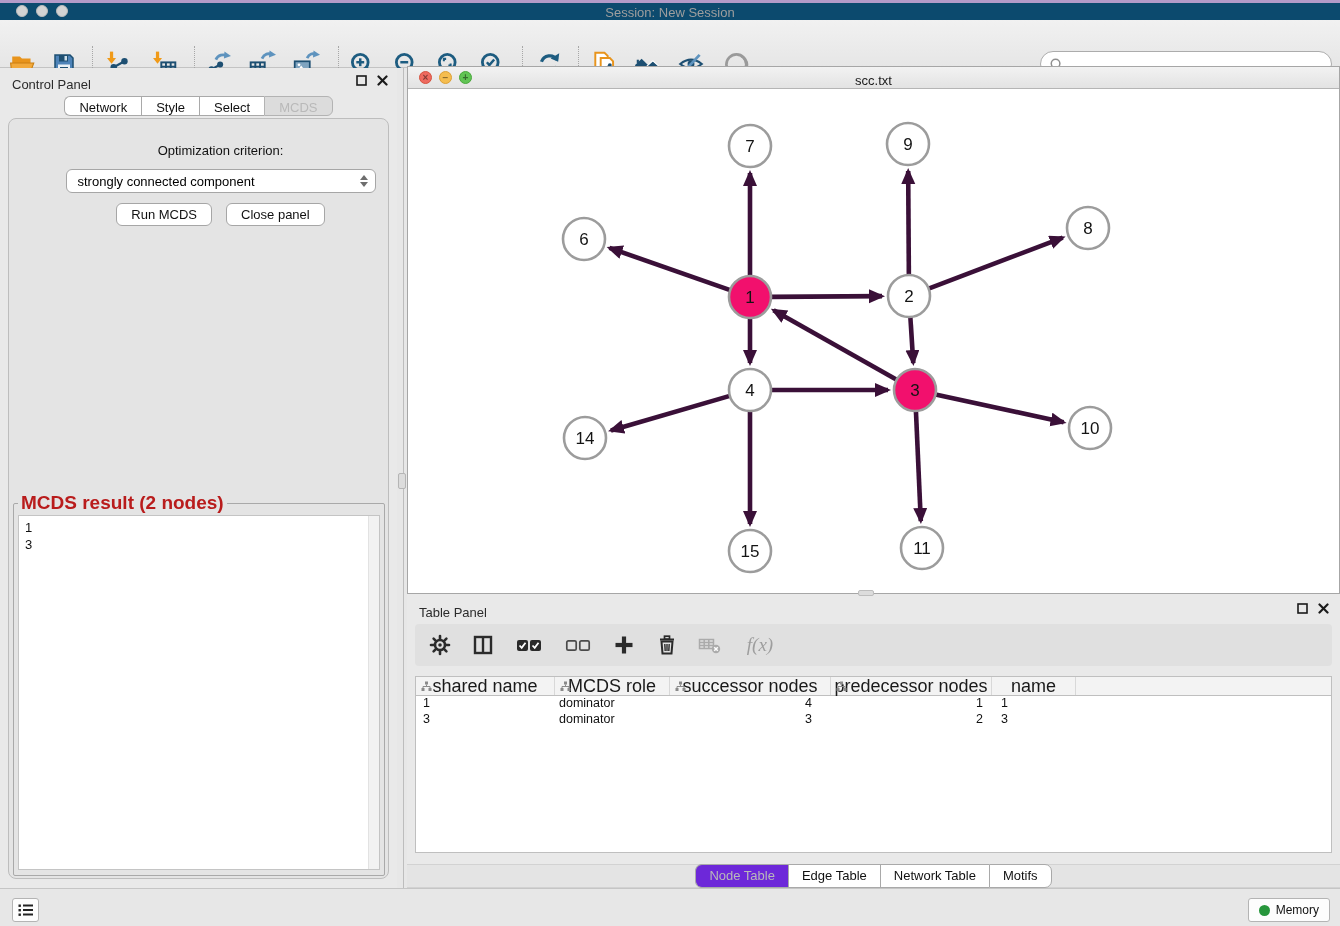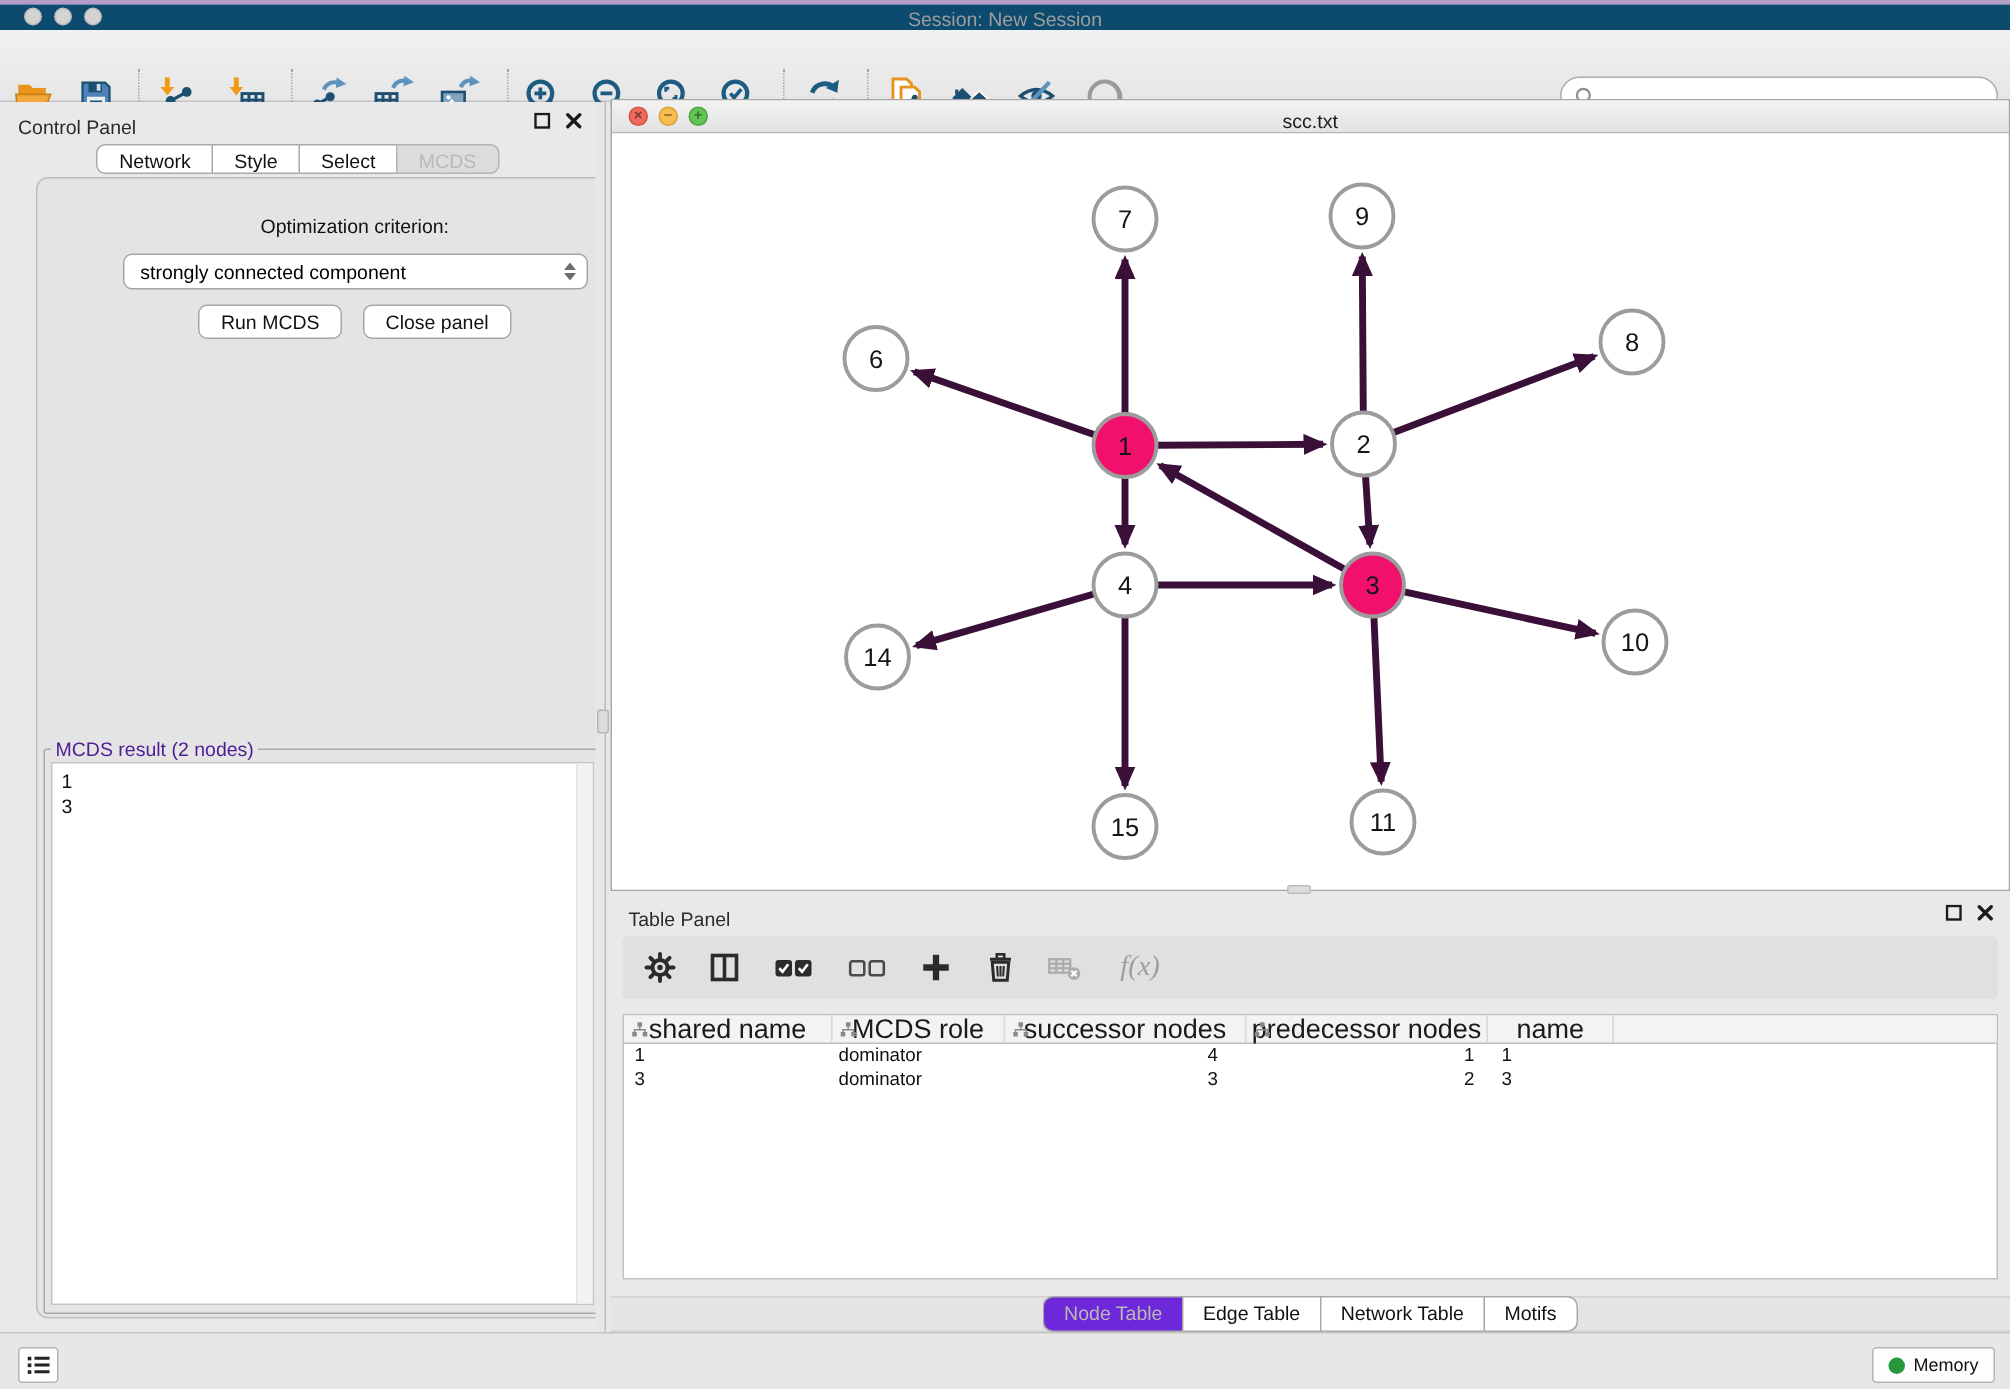--- a/index.html
+++ b/index.html
@@ -22,30 +22,30 @@
 
   
   .control-panel { position:absolute; left:0; top:68px; width:397px; height:820px; background:#E9E9E9; }
   .panel-titlebar { position:relative; height:24px; padding-left:12px; display:flex; align-items:flex-end; font-size:13px; color:#2B2B2B; }
   .panel-ico { position:absolute; top:5px; width:16px; height:14px; display:flex; align-items:center; justify-content:center; cursor:default; }
   .cp-tabs { position:absolute; left:0; top:28px; width:100%; display:flex; justify-content:center; z-index:3; }
   .cp-tab { font-size:13px; color:#111; background:#fff; border:1px solid #A9A9A9; border-right:none; padding:3px 14px 0; cursor:default; }
   .cp-tab:first-child { border-radius:6px 0 0 6px; }
   .cp-tab:last-child { border-right:1px solid #A9A9A9; border-radius:0 6px 6px 0; }
   .cp-tab.active { background:#DCDCDC; color:#B9B9B9; border-color:#B3B3B3; }
-  .cp-body { position:absolute; left:24px; top:50px; width:381px; height:761px; background:#E4E4E4; border:1px solid #BDBDBD; border-radius:8px;padding-left:44px; }
+  .cp-body { position:absolute; left:8px; top:50px; width:381px; height:761px; background:#E4E4E4; border:1px solid #BDBDBD; border-radius:8px;padding-left:44px; }
   .opt-label { margin-top:24px; text-align:center; font-size:13px; color:#111; }
   .combo { position:relative; margin:11px auto 0; width:310px; height:24px; background:#fff; border:1px solid #A6A6A6; border-radius:6px; font-size:13px; display:flex; align-items:center; padding-left:11px; cursor:default; }
   .stepper { position:absolute; right:7px; top:50%; transform:translateY(-50%); display:flex; flex-direction:column; gap:2px; }
   .stepper .up { width:0; height:0; border-left:4px solid transparent; border-right:4px solid transparent; border-bottom:5px solid #6E6E6E; }
   .stepper .down { width:0; height:0; border-left:4px solid transparent; border-right:4px solid transparent; border-top:5px solid #6E6E6E; }
   .cp-buttons { margin-top:10px; display:flex; justify-content:center; gap:14px; }
   .btn { height:23px; background:#fff; border:1px solid #A6A6A6; border-radius:6px; font-size:13px; color:#111; padding:0 14px; font-family:inherit; cursor:default; }
   .result-fieldset { position:absolute; left:4px; top:373px; width:372px; height:384px; border:1px solid #A9A9A9; border-radius:2px; }
-  .result-fieldset legend { font-size:13px; color:#4c1d95; margin-left:4px; padding:0 3px; }
+  .result-fieldset legend { font-size:19px; color:#b91c1c; margin-left:4px; padding:0 3px;font-weight:bold; }
   .result-box { position:absolute; left:4px; top:1px; right:4px; bottom:5px; background:#fff; border:1px solid #C4C4C4; font-size:13px; color:#111; padding:3px 0 0 6px; line-height:17px; }
   .result-scroll { position:absolute; right:0; top:0; bottom:0; width:11px; background:#F2F2F2; border-left:1px solid #E2E2E2; }
 
   
   .v-divider { position:absolute; left:397px; top:68px; width:10px; height:820px; background:#E7E7E7; }
   .v-divider .line { position:absolute; left:6px; top:0; width:1px; height:100%; background:#BDBDBD; }
   .v-divider .grip { position:absolute; left:1px; top:405px; width:8px; height:16px; background:#DCDCDC; border:1px solid #B5B5B5; border-radius:2px; }
 
   
   .net-window { position:absolute; left:407px; top:66px; width:933px; height:528px; border:1px solid #A6A6A6; background:#fff; }

